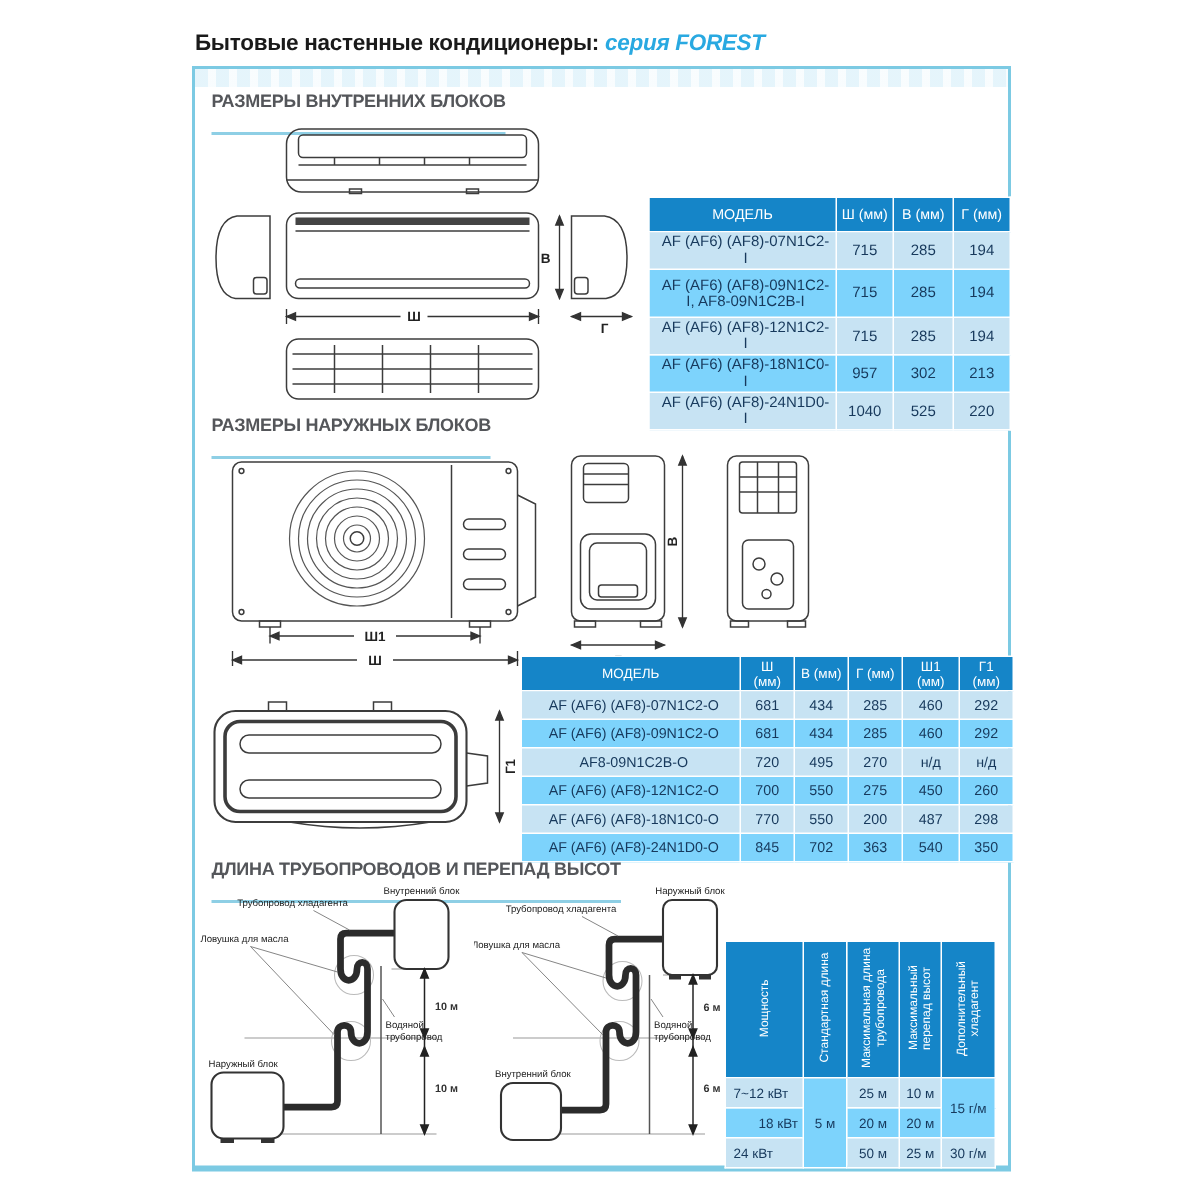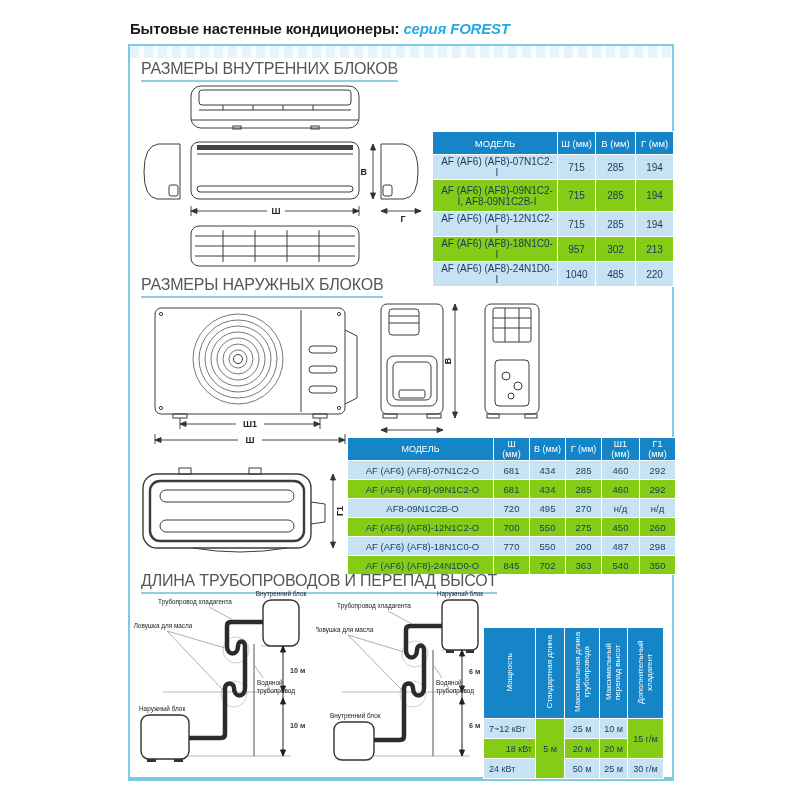--- a/index.html
+++ b/index.html
@@ -8,30 +8,30 @@
   .abs{position:absolute;}
   
   #title{left:130px;top:20px;font-size:15px;font-weight:bold;color:#1a1a1a;letter-spacing:-0.2px;}
   #title .series{color:#29a9e1;font-style:italic;margin-left:4px;}
   
   #frame{left:128px;top:44px;width:542px;height:731px;border:2px solid #7ccae3;
          border-bottom-width:4px;background:#fff;}
   #frame-pattern{left:0;top:0;right:0;height:12px;
      background:repeating-linear-gradient(90deg, rgba(41,169,225,0.12) 0 9px, rgba(41,169,225,0.03) 9px 14px);}
   
-  .sec-head{font-size:16px;font-weight:normal;color:#54565a;letter-spacing:-0.2px;
-            padding-bottom:2px;border-bottom:2px solid #8ecfe5;display:inline-block;}
+  .sec-head{font-size:12px;font-weight:bold;color:#54565a;letter-spacing:-0.2px;
+            padding-bottom:14px;border-bottom:2px solid #8ecfe5;display:inline-block;}
   
   table.tbl{border-collapse:collapse;table-layout:fixed;}
   table.tbl th, table.tbl td{border:1px solid #fff;padding:1px 3px;vertical-align:middle;}
   table.tbl th{background:#1585c8;color:#fff;font-weight:normal;text-align:center;}
   table.tbl td{color:#17395c;text-align:center;}
   td.model{text-align:center;padding-left:7px !important;}
   .bg-d{background:#c7e3f3;}
-  .bg-l{background:#84cc16;}
+  .bg-l{background:#7dd3fc;}
   #t1{left:432px;top:131px;width:241px;font-size:10px;}
   #t1 th{font-size:9.5px;height:20px;}
   #t2{left:347px;top:437px;width:326px;font-size:9.5px;}
   #t2 th{font-size:9px;height:17px;}
   #t2 td{height:16px;}
   #t3{left:483px;top:627px;width:180px;font-size:9px;}
   #t3 th{height:88px;vertical-align:middle;}
   #t3 td{height:17px;}
   .vert{writing-mode:vertical-rl;transform:rotate(180deg);display:inline-block;
         font-size:8px;line-height:1.15;max-height:84px;white-space:normal;}
@@ -146,21 +146,21 @@
     </tr>
     <tr style="height:18px;">
       <td class="model bg-l">AF (AF6) (AF8)-18N1C0-I</td>
       <td class="bg-l">957</td>
       <td class="bg-l">302</td>
       <td class="bg-l">213</td>
     </tr>
     <tr style="height:19px;">
       <td class="model bg-d">AF (AF6) (AF8)-24N1D0-I</td>
       <td class="bg-d">1040</td>
-      <td class="bg-d">485</td>
+      <td class="bg-d">525</td>
       <td class="bg-d">220</td>
     </tr>
   </tbody>
     </table>
 
   <div class="abs sec-head" style="left:141px;top:276px;">РАЗМЕРЫ НАРУЖНЫХ БЛОКОВ</div>
 
   <svg class="abs" style="left:133px;top:296px;" width="420" height="156" viewBox="0 0 420 156">
     <g stroke="#3c3c3c" stroke-width="1" fill="none">
 

